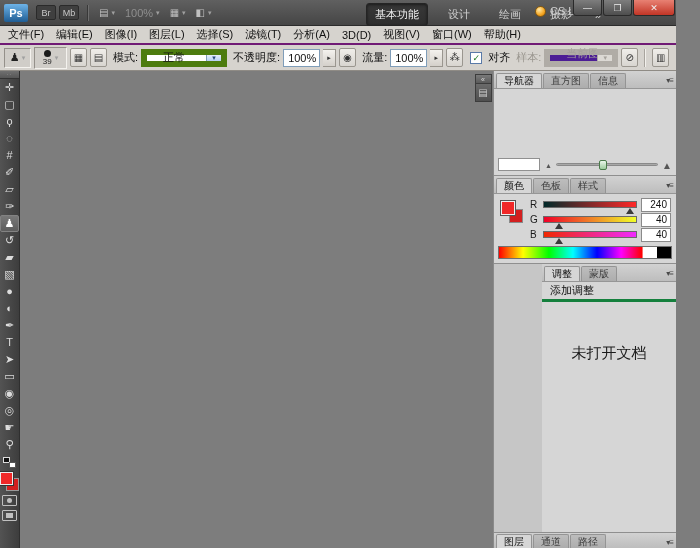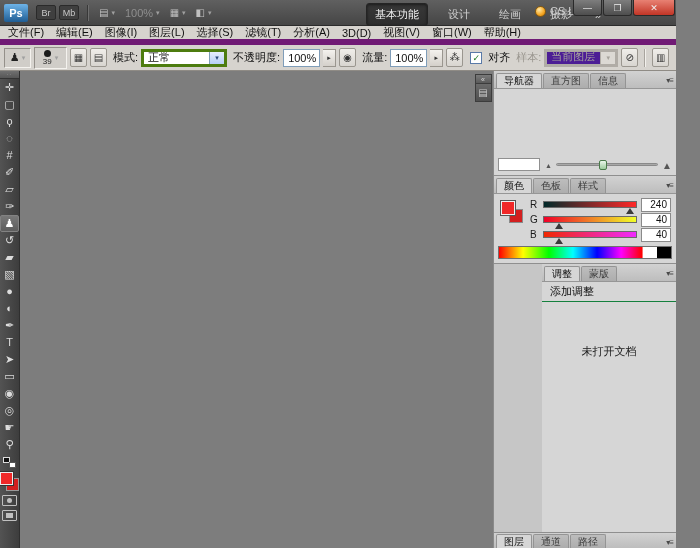--- a/index.html
+++ b/index.html
@@ -20,34 +20,34 @@
   .ws-btn{font-size:11px;color:#cfcfcf;padding:3px 8px;border-radius:3px;border:1px solid transparent;background:transparent;font-family:inherit;white-space:nowrap;}
   .ws-btn.active{background:linear-gradient(#383838,#2e2e2e);border-color:#242424;color:#efefef;box-shadow:inset 0 1px 3px rgba(0,0,0,.55);}
   .ws-overflow{color:#cfcfcf;font-size:11px;padding:0 3px;}
   .cslive{position:absolute;right:80px;top:5px;display:flex;align-items:center;gap:4px;color:#d0d0d0;}
   .cslive-dot{width:11px;height:11px;border-radius:50%;background:radial-gradient(circle at 35% 30%,#ffe9a8,#f5a623 60%,#c87d12);border:1px solid #8a5a0a;}
   .winbtns{position:absolute;right:1px;top:0;display:flex;}
   .winbtn{width:29px;height:16px;display:flex;align-items:center;justify-content:center;font-size:9px;color:#efefef;background:linear-gradient(#7d7d7d,#4e4e4e);border:1px solid #2a2a2a;border-top:none;border-radius:0 0 3px 3px;margin-left:1px;}
   .winbtn.close{width:42px;background:linear-gradient(#e88173,#c23526);}
 
   
-  .menubar{height:19px;min-height:19px;background:#d6d3ce;border-bottom:6px solid #701a75;display:flex;align-items:center;padding-left:2px;font-size:11px;color:#111;}
+  .menubar{height:19px;min-height:19px;background:#d6d3ce;border-bottom:2px solid #701a75;display:flex;align-items:center;padding-left:2px;font-size:11px;color:#111;}
   .menu-item{padding:2px 6px;white-space:nowrap;}
 
   
   .optionsbar{height:26px;min-height:26px;background:#d6d3ce;border-bottom:1px solid #8f8b85;display:flex;align-items:center;gap:3px;padding:0 4px;font-size:11px;color:#111;}
   .opt-box{background:#d0cdc8;border:1px solid;border-color:#94908a #f4f2ee #f4f2ee #94908a;display:flex;align-items:center;justify-content:center;}
   .opt-tool{width:27px;height:20px;gap:2px;font-size:11px;color:#222;}
   .opt-brush{width:33px;height:22px;gap:3px;}
   .brush-preview{display:flex;flex-direction:column;align-items:center;line-height:1;}
   .brush-dot{width:7px;height:7px;border-radius:50%;background:#1a1a1a;}
   .brush-size{font-size:8px;color:#222;margin-top:1px;}
   .opt-iconbtn{width:17px;height:19px;background:linear-gradient(#f0eeea,#d8d5d0);border:1px solid #9a968f;border-radius:2px;display:flex;align-items:center;justify-content:center;font-size:10px;color:#333;flex-shrink:0;}
   .opt-label{margin-left:3px;white-space:nowrap;}
-  .combo{height:18px;background:#fff;border:3px solid #4d7c0f;display:flex;align-items:center;}
+  .combo{height:18px;background:#fff;border:6px solid #4d7c0f;display:flex;align-items:center;padding-left:12px;}
   .combo-text{flex:1;padding:0 4px;font-size:11px;color:#111;white-space:nowrap;overflow:hidden;}
   .combo-btn{width:15px;height:100%;background:linear-gradient(#e6eefc,#b6d0f4);border-left:1px solid #7f9db9;display:flex;align-items:center;justify-content:center;font-size:7px;color:#2a4a7a;}
   .combo.mode{width:86px;}
   .combo.sample{width:74px;}
   .combo.disabled{background:#4c1d95;border-color:#b0aca6;align-items:flex-end;}
   .combo.disabled .combo-text{color:#a6a29c;}
   .combo.disabled .combo-btn{background:#dcd9d4;border-left-color:#b0aca6;color:#a6a29c;}
   .valbox{width:37px;height:18px;background:#fff;border:1px solid #7f9db9;display:flex;align-items:center;padding:0 4px;font-size:11px;}
   .spinbtn{width:13px;height:18px;background:linear-gradient(#f4f2ee,#d4d0ca);border:1px solid #9a968f;border-left:none;display:flex;align-items:center;justify-content:center;font-size:7px;color:#333;}
   .checkbox{width:12px;height:12px;background:#fff;border:1px solid #5a7aa8;display:flex;align-items:center;justify-content:center;font-size:9px;color:#1f7a1f;margin-left:4px;}
@@ -110,22 +110,22 @@
   .clabel{width:9px;font-size:10px;color:#1a1a1a;}
   .ctrack{flex:1;height:7px;border:1px solid #6a6a6a;position:relative;}
   .ctrack.r{background:linear-gradient(to right,#002828,#ff2828);}
   .ctrack.g{background:linear-gradient(to right,#f00028,#f0ff28);}
   .ctrack.b{background:linear-gradient(to right,#f02800,#f028ff);}
   .cthumb{position:absolute;top:6px;margin-left:-4px;width:0;height:0;border-left:4px solid transparent;border-right:4px solid transparent;border-bottom:6px solid #3a3a3a;}
   .cval{width:30px;height:14px;background:#fff;border:1px solid #8a8a8a;font-size:10px;display:flex;align-items:center;justify-content:flex-end;padding:0 3px;color:#111;}
   .spectrum{position:absolute;left:4px;right:4px;bottom:4px;height:13px;border:1px solid #707070;background:linear-gradient(to right,#ff0000 0%,#ffff00 14%,#00ff00 29%,#00ffff 43%,#0000ff 57%,#ff00ff 71%,#ff0000 83%,#ffffff 84%,#ffffff 92%,#000000 92%,#000000 100%);}
 
   
-  .adj-header{height:20px;display:flex;align-items:center;padding:0 8px;font-size:11px;color:#101010;border-bottom:1px solid #15803d;}
-  .adj-message{text-align:center;margin-top:42px;font-size:11px;color:#1a1a1a;}
+  .adj-header{height:20px;display:flex;align-items:center;padding:0 8px;font-size:11px;color:#101010;border-bottom:3px solid #15803d;}
+  .adj-message{text-align:center;margin-top:42px;font-size:15px;color:#1a1a1a;}
 
   
   .ptabs.bottom{height:16px;min-height:16px;border-bottom:none;border-top:1px solid #8f8f8f;}
   .ptabs.bottom .ptab{height:14px;line-height:13px;}
 </style>
 </head>
 <body>
 
 <div class="app">
 

